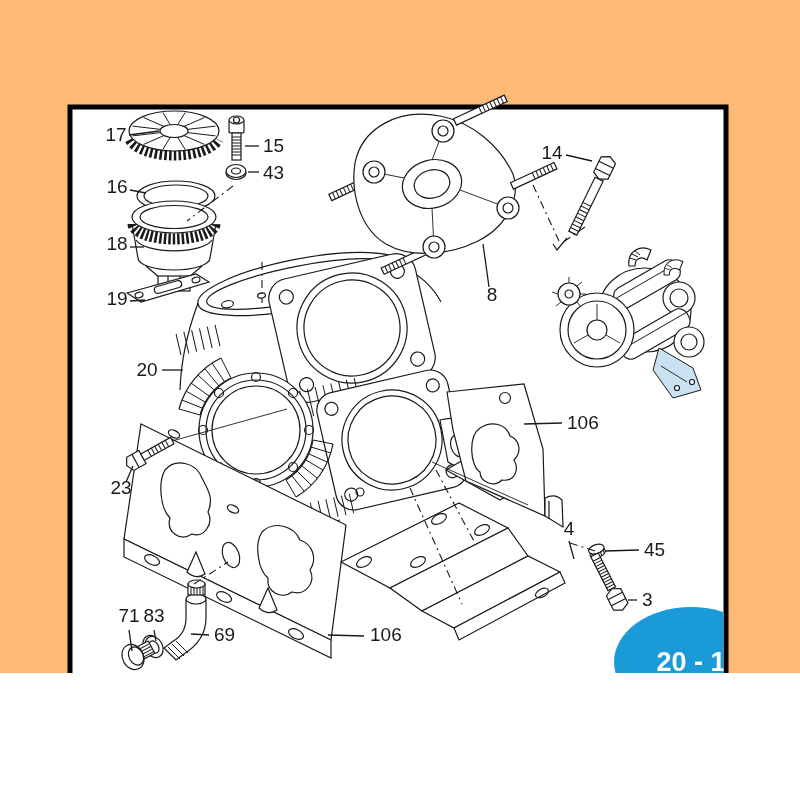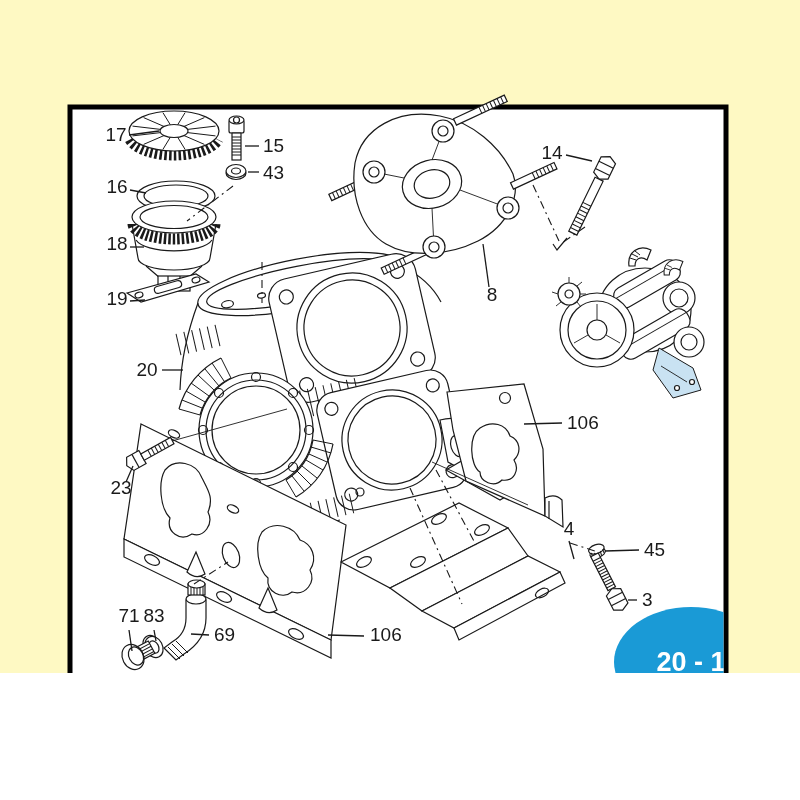--- a/index.html
+++ b/index.html
@@ -1,16 +1,16 @@
 <!DOCTYPE html>
 <html><head>
 <meta charset="utf-8">
 <style>
   html,body{margin:0;padding:0;background:#ffffff;}
-  .stage{position:relative;width:800px;height:673px;background:#fef9c3;overflow:hidden;}
+  .stage{position:relative;width:800px;height:673px;background:#fdba74;overflow:hidden;}
   svg{display:block;}
   text{font-family:"Liberation Sans","DejaVu Sans",sans-serif;fill:#1a1a1a;}
   .callout{font-size:19px;}
   .badge-text{font-size:27px;font-weight:bold;fill:#ffffff;}
   .ln{stroke:#1a1a1a;stroke-width:1.2;fill:none;}
   .lnw{stroke:#1a1a1a;stroke-width:1.2;fill:#ffffff;}
   .thin{stroke:#1a1a1a;stroke-width:0.9;fill:none;}
   .hatch{stroke:#1a1a1a;stroke-width:1;fill:none;}
   .dashdot{stroke:#1a1a1a;stroke-width:1.1;fill:none;stroke-dasharray:8 4 2 4;}
   .leader{stroke:#1a1a1a;stroke-width:1.3;fill:none;}

